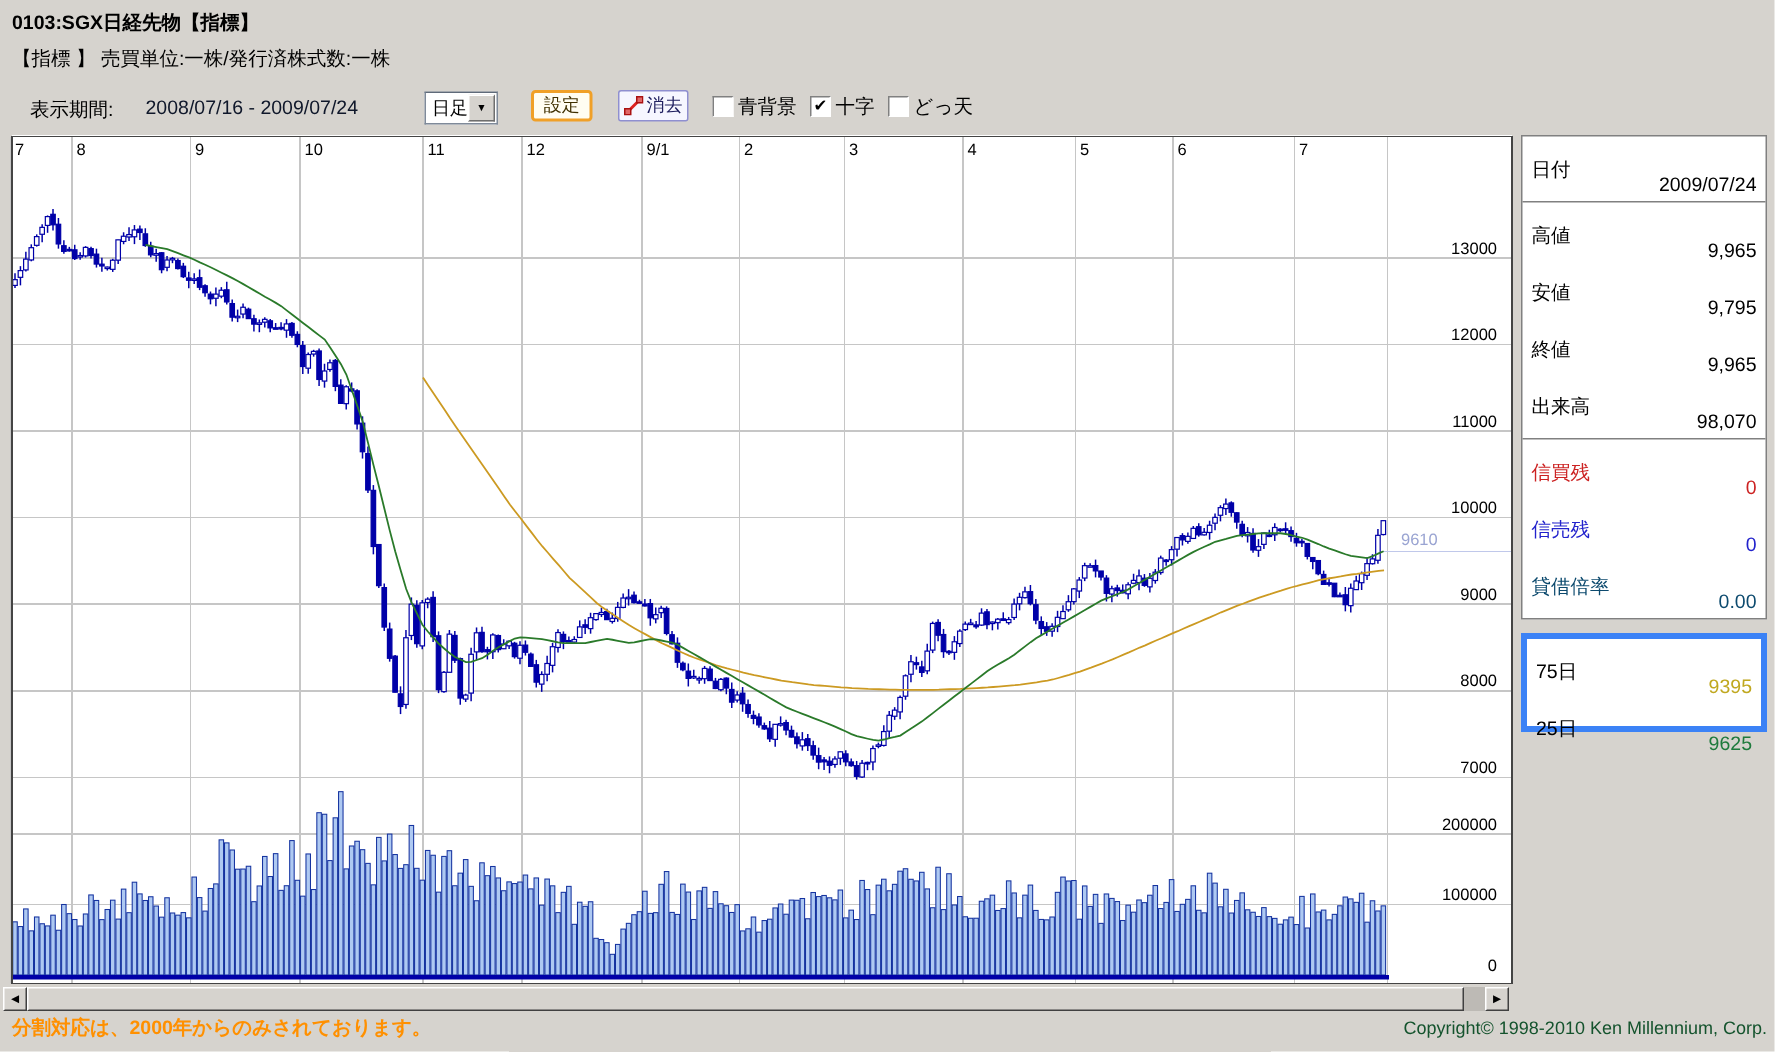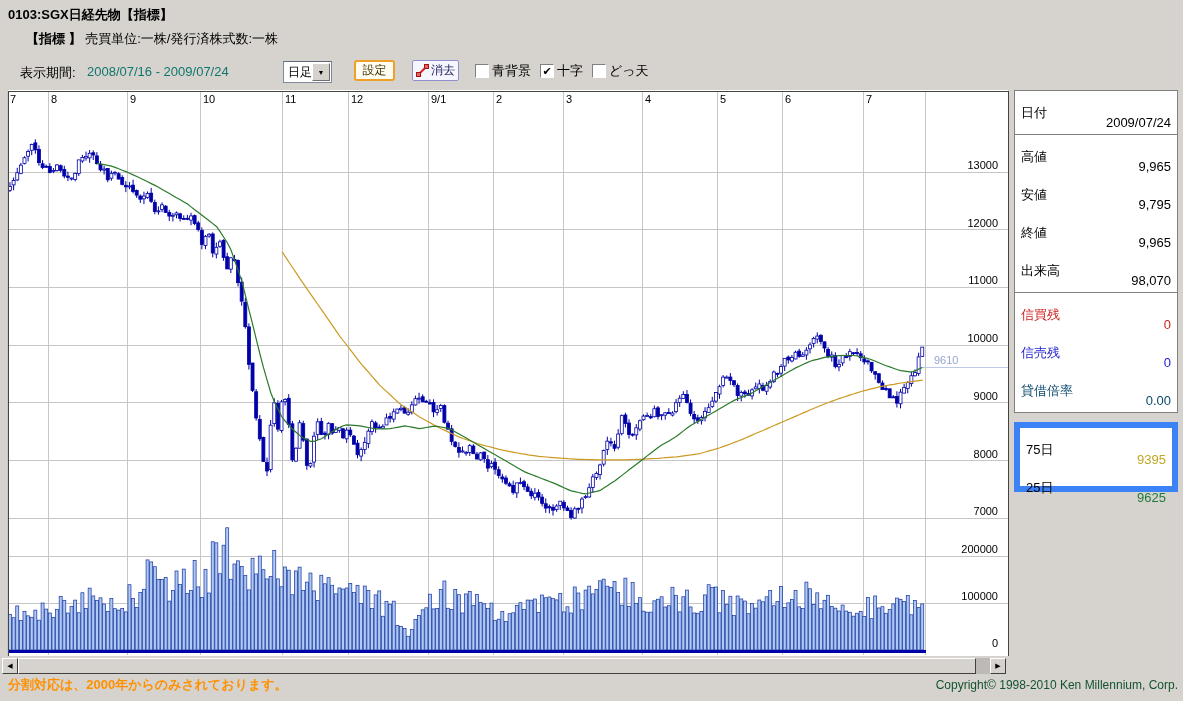--- a/index.html
+++ b/index.html
@@ -5,24 +5,24 @@
   html,body{margin:0;padding:0;}
   body{
     width:1183px;height:701px;position:relative;overflow:hidden;
     background:#d6d3ce;
     font-family:"Liberation Sans","DejaVu Sans",sans-serif;
     -webkit-font-smoothing:none;
   }
   .abs{position:absolute;}
   .title{left:8px;top:6px;font-size:13px;font-weight:bold;color:#000;}
   .subtitle{left:8px;top:30px;font-size:13px;color:#000;}
-  .subtitle b{font-weight:bold;margin-left:18px;}
+  .subtitle b{font-weight:normal;}
   .toolbar{left:0;top:58px;width:1010px;height:26px;}
   .tb-label{left:20px;top:6px;font-size:13px;color:#000;}
-  .tb-period{left:87px;top:6px;font-size:13px;color:#0f766e;}
+  .tb-period{left:97px;top:6px;font-size:13px;color:#0f172a;}
   .select{
     left:283px;top:3px;width:47px;height:20px;background:#fff;
     border:1px solid #7f8a99;border-top-color:#5f6a79;display:flex;align-items:center;
   }
   .select .sel-text{flex:1;font-size:12px;padding-left:4px;color:#000;}
   .select .sel-btn{
     width:16px;height:16px;margin-right:1px;background:#d6d3ce;
     border:1px solid;border-color:#fff #6e6e6e #6e6e6e #fff;
     display:flex;align-items:center;justify-content:center;font-size:7px;color:#000;
   }
@@ -56,21 +56,21 @@
     border:1px solid;border-color:#fff #404040 #404040 #fff;
     display:flex;align-items:center;justify-content:center;font-size:7px;color:#000;
   }
   .sb-thumb{
     width:958px;height:16px;background:#d6d3ce;box-sizing:border-box;
     border:1px solid;border-color:#fff #404040 #404040 #fff;
   }
   .sb-track{flex:1;background:#bdbab5;}
   .panel{left:1014px;top:90px;width:164px;}
   .pbox{background:#fff;border:1px solid #808080;}
-  .pbox2{background:#fff;border:6px solid #3b82f6;margin-top:9px;height:58px;}
+  .pbox2{background:#fff;border:4px solid #3b82f6;margin-top:9px;height:58px;}
   .qrow{display:flex;justify-content:space-between;align-items:center;padding:2px 6px 1px 6px;font-size:13px;color:#000;}
   .qrow .ql{white-space:nowrap;}
   .qrow .qv{white-space:nowrap;margin-top:20px;}
   .sec{padding:2px 0 3px 0;}
   .sec-divider{border-top:1px solid #808080;}
   .v-red{color:#cc2222;}
   .v-blue{color:#2222cc;}
   .v-olive{color:#0c4a6e;}
   .v-gold{color:#c0a820;}
   .v-green{color:#1e7a3c;}

